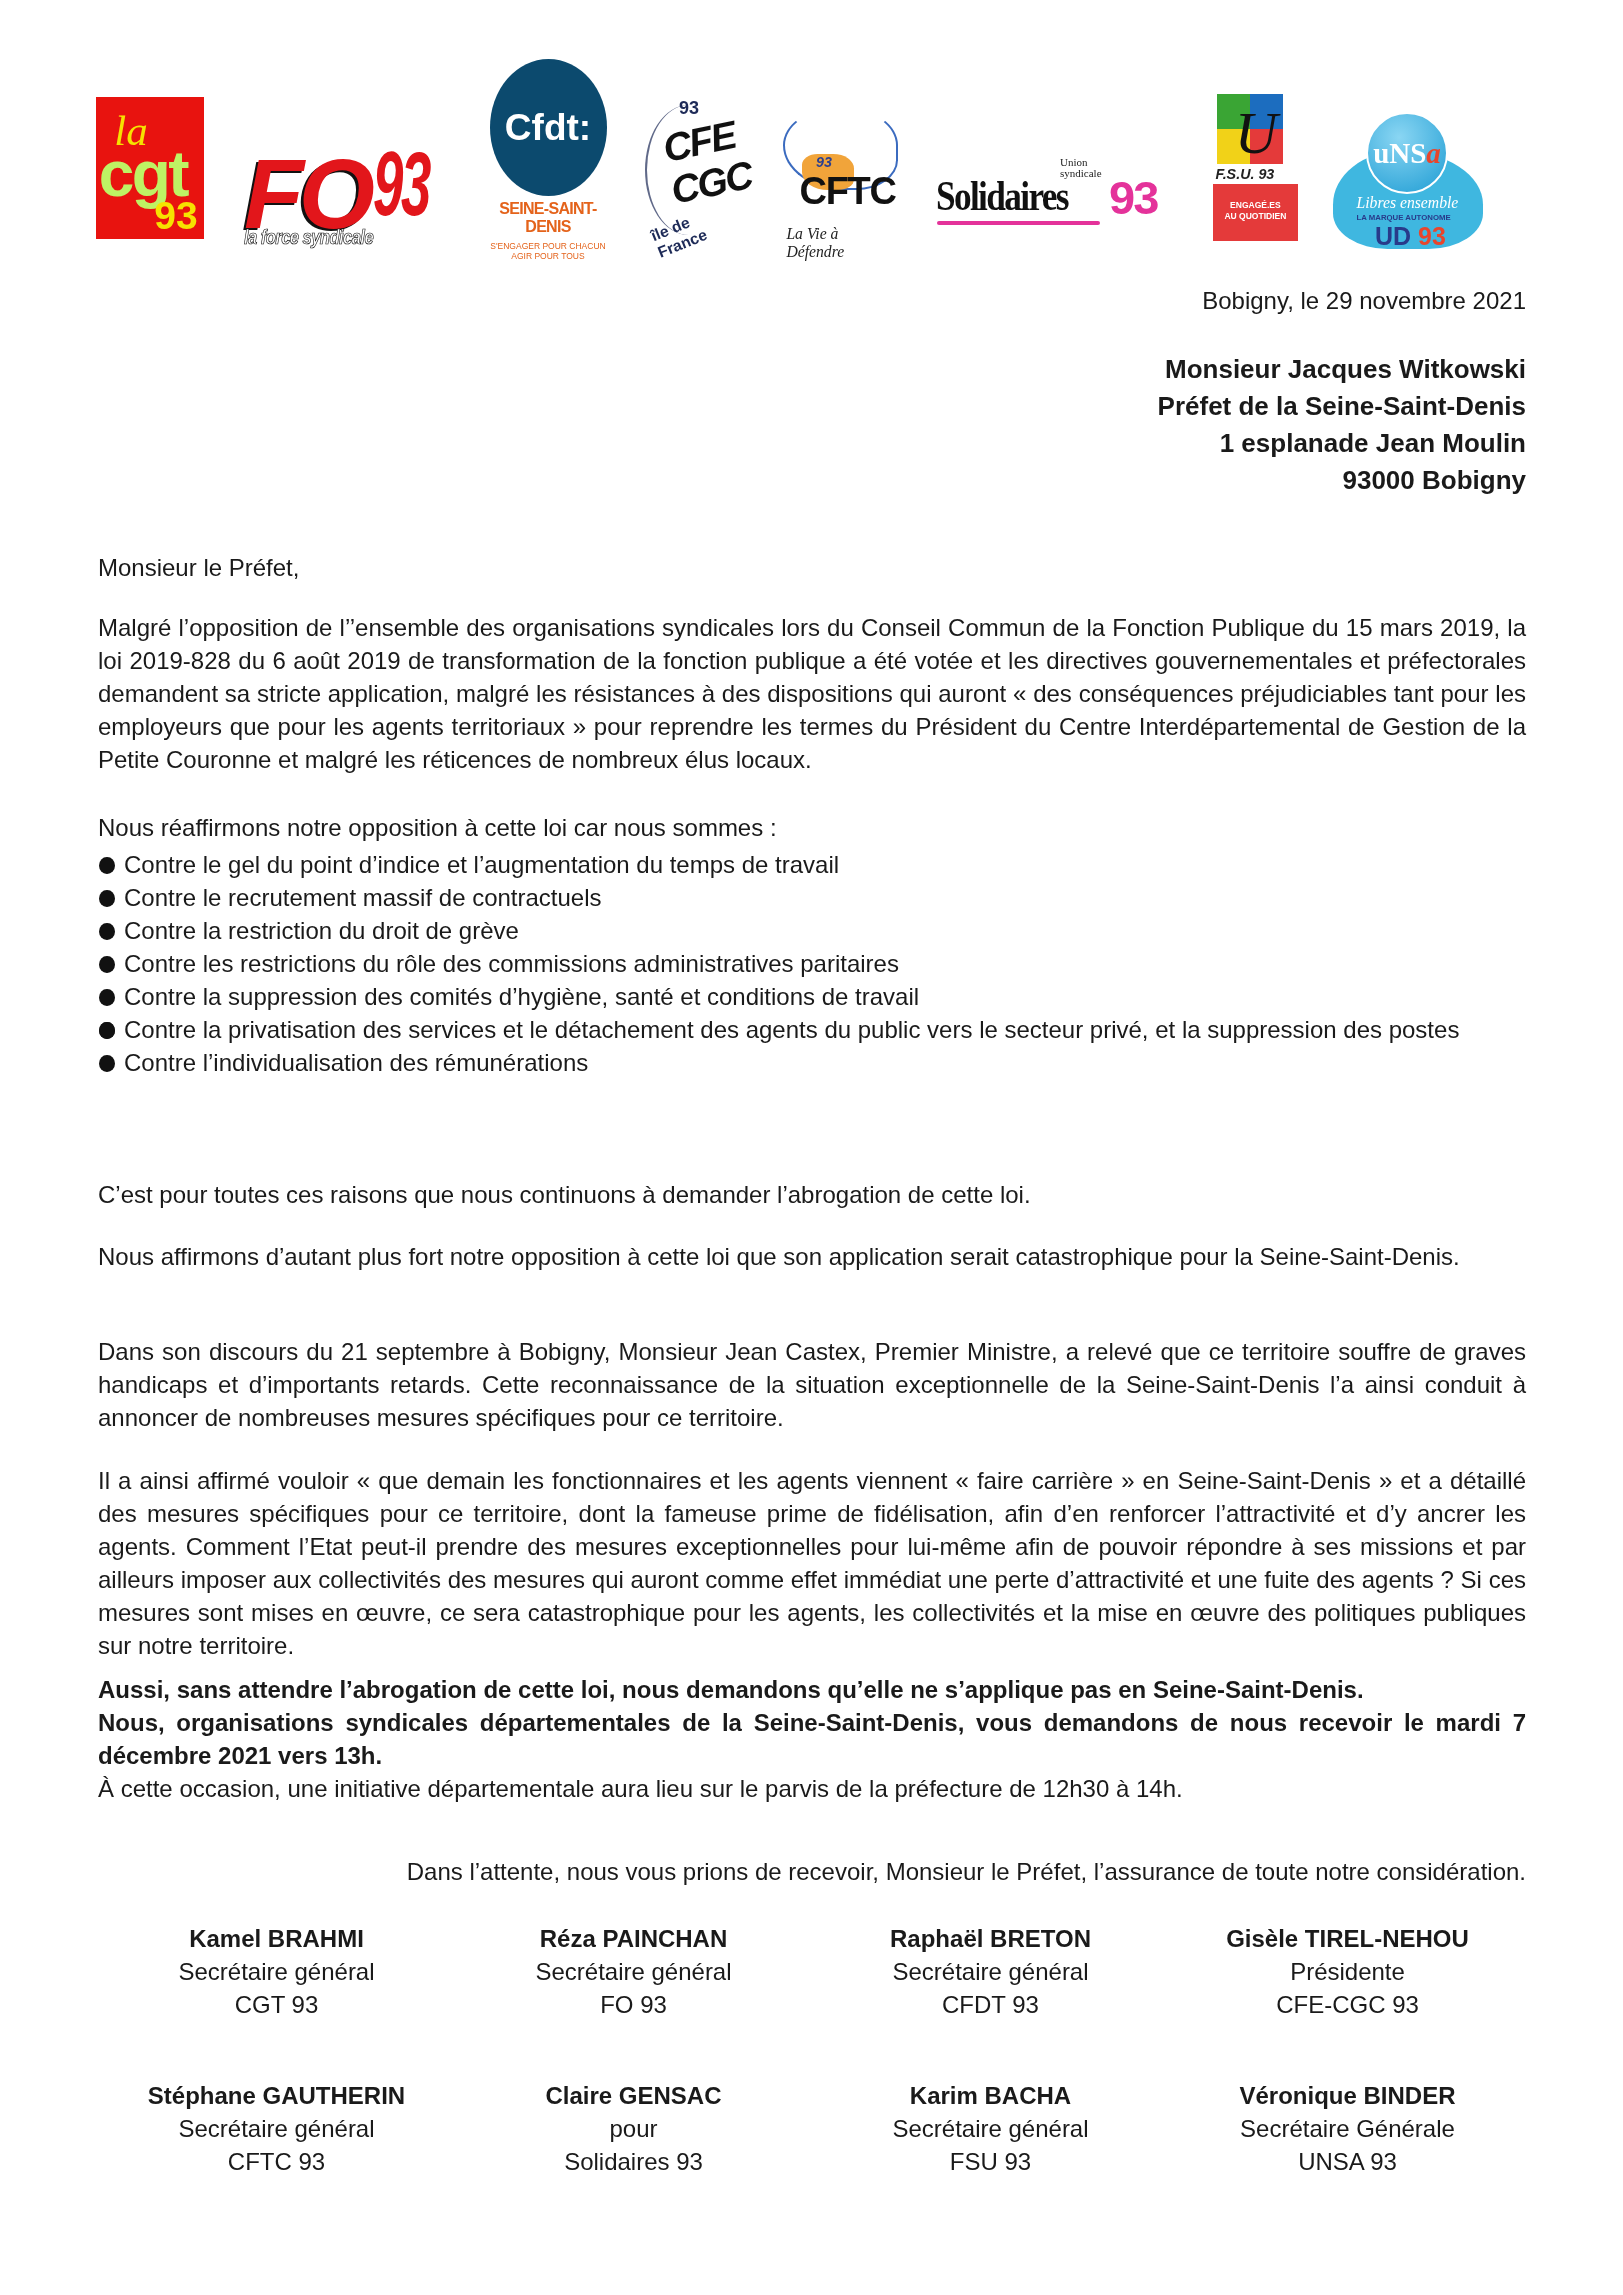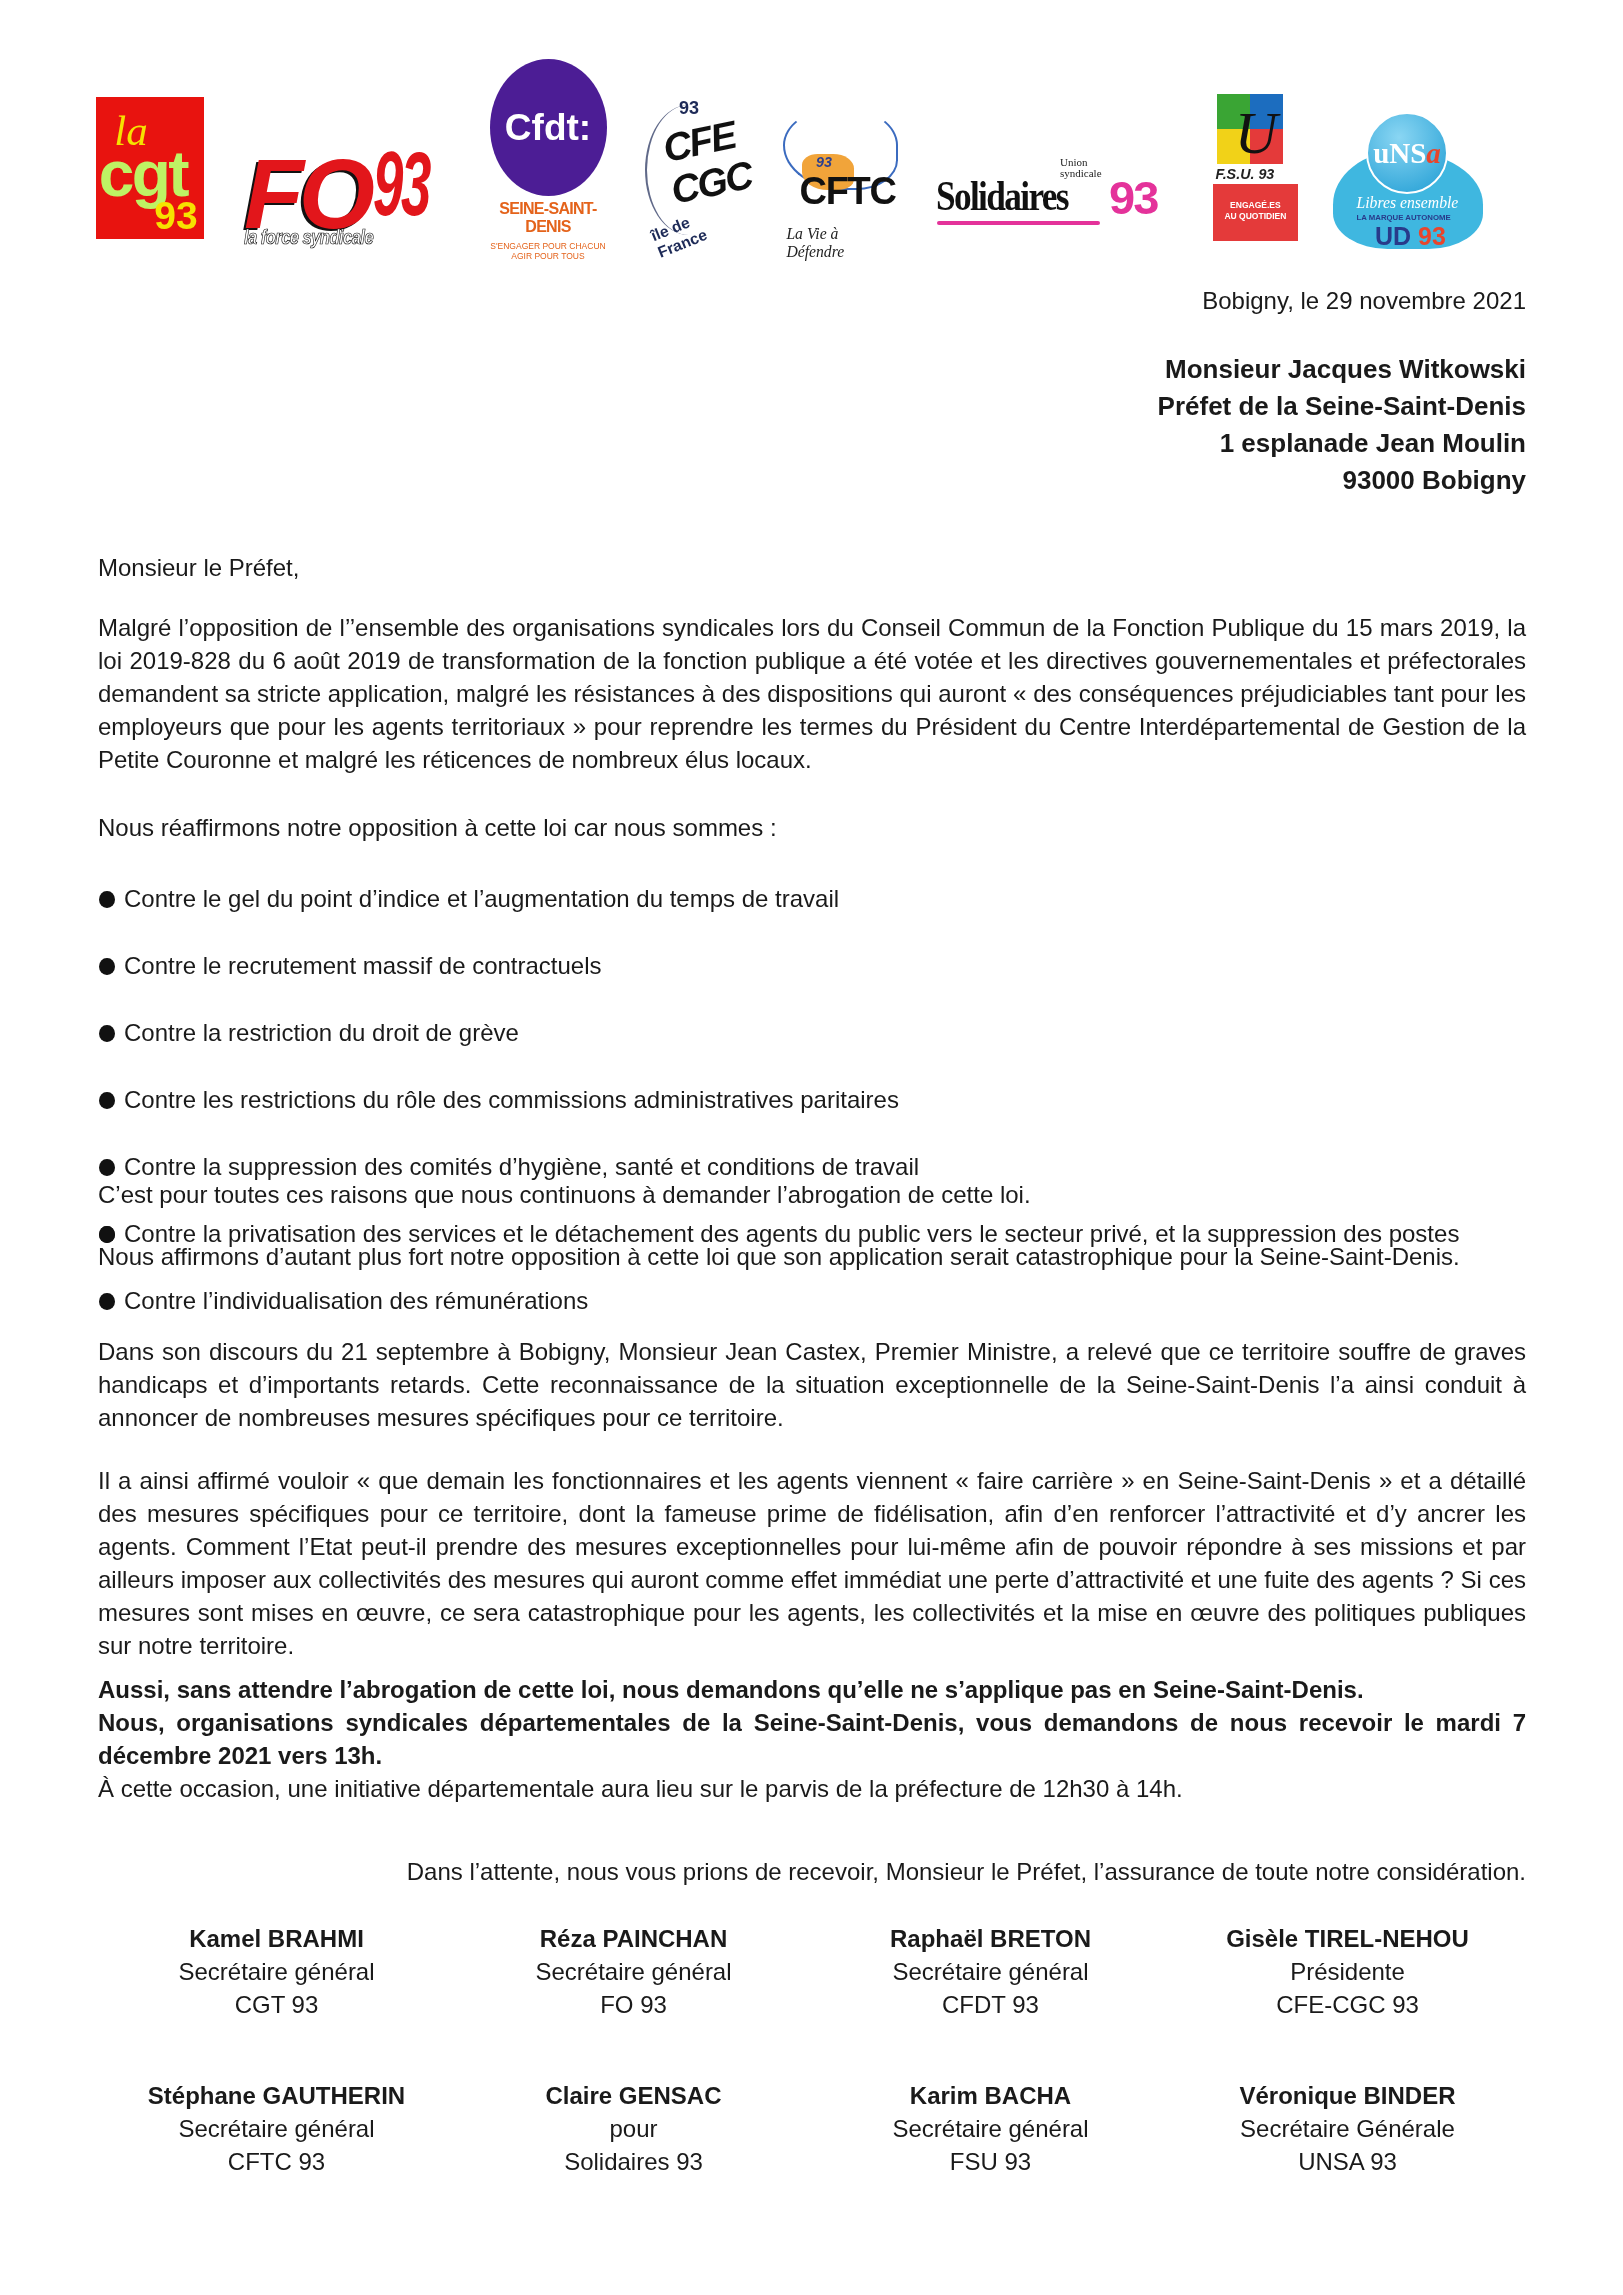--- a/index.html
+++ b/index.html
@@ -14,21 +14,21 @@
   .cgt .la { position:absolute; left:18px; top:9px; font-family:"Liberation Serif", serif; font-style:italic; font-size:43px; color:#f6e200; }
   .cgt .cgtw { position:absolute; left:2.6px; top:40px; font-size:64px; font-weight:bold; color:#bef264; letter-spacing:-2.6px; }
   .cgt .n93 { position:absolute; right:6.5px; bottom:1.3px; font-size:39px; font-weight:bold; color:#f6e200; }
 
   .fo { left:153px; top:85px; width:209px; height:104px; }
   .fo .foL { position:absolute; left:0; top:-6.5px; font-size:98px; font-weight:bold; font-style:italic; color:#e2161b; letter-spacing:-5.2px; text-shadow:-2.6px 2px 0 #111; }
   .fo .fo93 { position:absolute; left:129px; top:-11.7px; font-size:91px; font-weight:bold; font-style:italic; color:#e2161b; letter-spacing:-3.9px; transform:scaleX(0.6); transform-origin:left top; }
   .fo .fos { position:absolute; left:0; bottom:-1.3px; font-size:19.6px; font-weight:bold; font-style:italic; color:#fff; -webkit-text-stroke:0.7px #111; background:transparent; letter-spacing:-0.7px; transform:scaleX(0.85); transform-origin:left; }
 
   .cfdt { left:395px; top:0px; width:124px; height:189px; text-align:center; }
-  .cfdt .circ { width:117px; height:137px; margin:0 auto; border-radius:50%; background:#4c1d95; color:#fff; font-weight:bold; font-size:37px; line-height:137px; }
+  .cfdt .circ { width:117px; height:137px; margin:0 auto; border-radius:50%; background:#0c4a6e; color:#fff; font-weight:bold; font-size:37px; line-height:137px; }
   .cfdt .ssd { color:#e4631b; font-weight:bold; font-size:16px; margin-top:3.9px; letter-spacing:-0.7px; }
   .cfdt .tag { color:#e4631b; font-size:8.5px; line-height:10.4px; margin-top:5px; }
 
   .cfe { left:554px; top:39px; width:98px; height:150px; }
   .cfe .n { position:absolute; left:34px; top:0; font-size:18px; font-weight:bold; color:#1d2a57; }
   .cfe .t1 { position:absolute; left:18px; top:22px; font-size:39px; font-weight:bold; font-style:italic; color:#111; transform:rotate(-12deg); letter-spacing:-2px; }
   .cfe .t2 { position:absolute; left:26px; top:63px; font-size:39px; font-weight:bold; font-style:italic; color:#111; transform:rotate(-12deg); letter-spacing:-2px; }
   .cfe .idf { position:absolute; left:6.5px; top:112px; font-size:15.7px; font-weight:bold; color:#1d2a57; transform:rotate(-22deg); }
   .cfe .arc { position:absolute; left:0; top:6.5px; width:85px; height:130px; border-left:2px solid #1d2a57; border-radius:60% 0 0 60%; opacity:.7; }
 
@@ -63,21 +63,21 @@
   .unsa .ud { position:absolute; left:42px; top:117px; font-size:25px; font-weight:bold; color:#283a8a; }
   .unsa .ud .o { color:#e8452c; }
 
   
   .date { position:absolute; right:97px; top:287px; font-size:24px; text-align:right; }
   .recipient { position:absolute; right:97px; top:351px; text-align:right; font-size:26px; font-weight:bold; line-height:37px; }
   .body { position:absolute; left:98px; width:1428px; font-size:24px; line-height:33px; }
   .body p { margin:0; }
   .justify { text-align:justify; text-align-last:left; }
   .bullets { list-style:none; padding:0; margin:0; }
-  .bullets li { position:relative; padding-left:26px; line-height:33px;margin-top:34px; }
+  .bullets li { position:relative; padding-left:26px; line-height:33px; }
   .bullets li .dot { position:absolute; left:1.3px; top:8.5px; width:15.7px; height:17px; border-radius:50%; background:#111; }
   .bold { font-weight:bold; }
 
   .sigs { position:absolute; left:98px; width:1428px; display:grid; grid-template-columns:repeat(4, 1fr); text-align:center; font-size:24px; line-height:33px; }
   .sig .nm { font-weight:bold; }
 </style>
 </head>
 <body>
 
 <div class="page">

